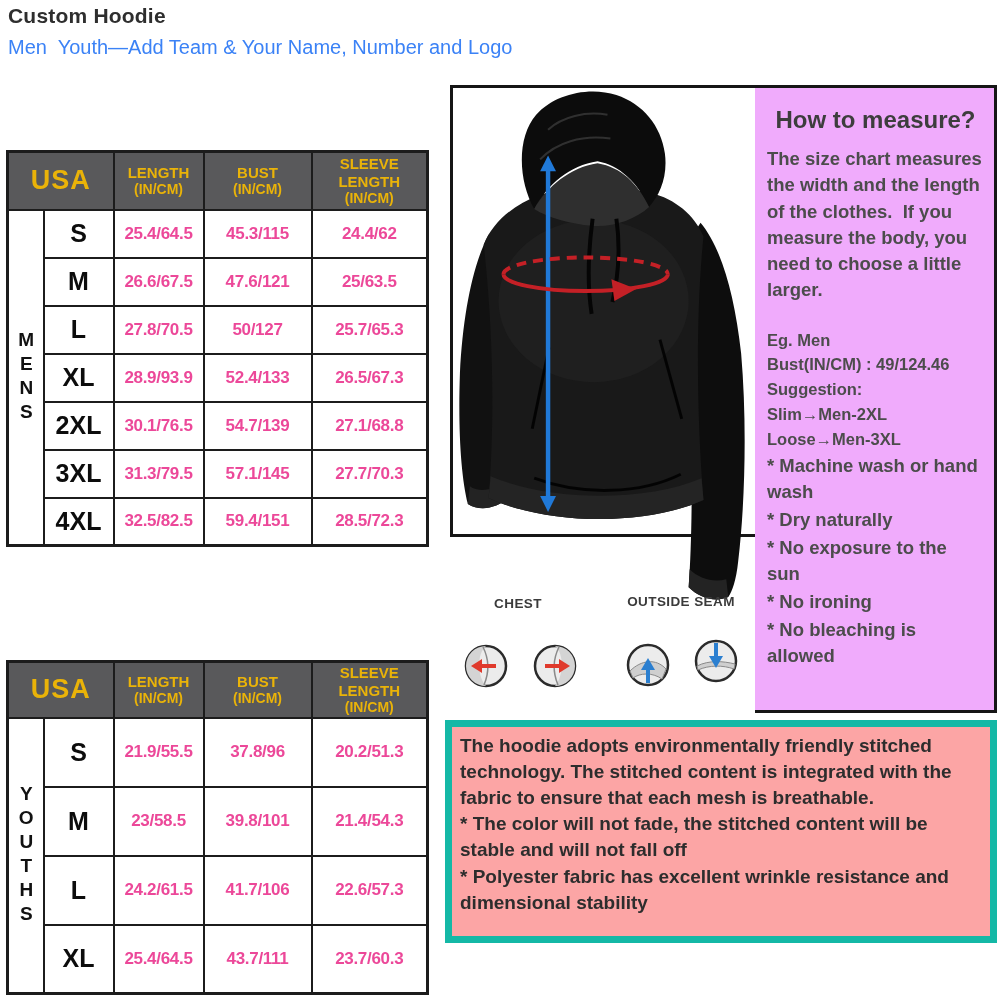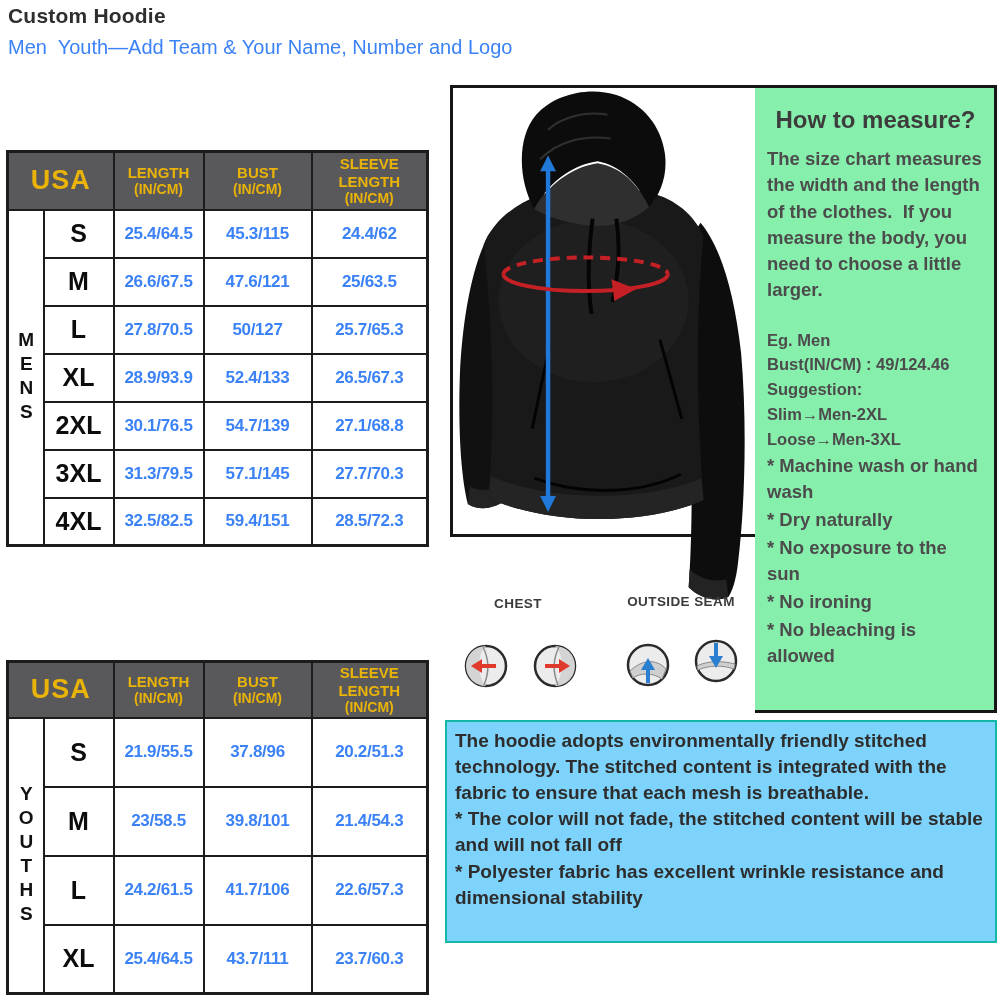--- a/index.html
+++ b/index.html
@@ -14,46 +14,46 @@
   table.size-table{border-collapse:collapse;table-layout:fixed;background:#fff;}
   table.size-table th,table.size-table td{border:2px solid #1c1c1c;text-align:center;vertical-align:middle;padding:0;}
   table.size-table{border:3px solid #1c1c1c;}
   tr.hdr{background:#59595b;color:#eab308;}
   th.usa{font-size:27px;font-weight:bold;letter-spacing:1px;}
   th.col{font-size:15px;font-weight:bold;line-height:1.15;}
   th.col .unit{display:block;font-size:14px;}
   td.side{font-weight:bold;}
   .side-text{writing-mode:vertical-lr;text-orientation:upright;font-size:19px;font-weight:bold;letter-spacing:3px;color:#111;margin:0 auto;}
   td.size{font-size:25px;font-weight:bold;color:#0c0c0c;}
-  td.val{font-size:17px;font-weight:bold;color:#3b82f6;letter-spacing:-.3px;}
+  td.val{font-size:17px;font-weight:bold;color:#ec4899;letter-spacing:-.3px;}
   #mens-table{left:6px;top:150px;}
   #mens-table tr.hdr{height:58px;}
   #mens-table tr.data{height:48px;}
   #youths-table{left:6px;top:660px;}
   #youths-table tr.hdr{height:56px;}
   #youths-table tr.data{height:69px;}
 
   
   .center-panel{left:450px;top:85px;width:305px;height:452px;border:3px solid #161616;border-right:none;box-sizing:border-box;background:#fff;}
   .diag-label{position:absolute;font-size:13.5px;font-weight:bold;color:#3b3b3b;text-align:center;letter-spacing:.4px;}
   .lbl-chest{left:26px;top:508px;width:78px;}
   .lbl-seam{left:168px;top:506px;width:120px;}
   .m-icon{position:absolute;width:46px;height:46px;}
 
   
-  .right-panel{left:755px;top:85px;width:242px;height:628px;border:3px solid #161616;border-left:none;box-sizing:border-box;background:#86efac;padding:10px 10px 0 12px;}
+  .right-panel{left:755px;top:85px;width:242px;height:628px;border:3px solid #161616;border-left:none;box-sizing:border-box;background:#f0abfc;padding:10px 10px 0 12px;}
   .right-panel *{margin:0;}
   .measure-heading{font-size:24px;font-weight:bold;color:#3d3d3d;text-align:center;margin-top:8px;}
   .measure-body{font-size:18.5px;font-weight:600;color:#4c4c4c;line-height:1.42;margin-top:12px;white-space:pre-wrap;}
   .eg-block{margin-top:24px;font-size:16.5px;font-weight:bold;color:#4c4c4c;line-height:1.5;}
   .care-heading{font-size:20px;font-weight:600;color:#3d3d3d;margin-top:26px;}
   .care-item{font-size:18.5px;font-weight:700;color:#4c4c4c;line-height:1.4;margin-top:2px;}
 
   
-  .desc-box{left:445px;top:720px;width:552px;height:223px;border:2px solid #14b8a6;box-sizing:border-box;padding:5px 8px;background:#7dd3fc;}
+  .desc-box{left:445px;top:720px;width:552px;height:223px;border:7px solid #14b8a6;box-sizing:border-box;padding:5px 8px;background:#fca5a5;}
   .desc-box p{margin:1px 0;font-size:19px;font-weight:600;color:#2d2d2d;line-height:1.36;}
 </style>
 </head>
 <body>
 
 <div class="abs page-title">Custom Hoodie</div>
 <div class="abs page-subtitle">Men  Youth—Add Team &amp; Your Name, Number and Logo</div>
 
 <table id="mens-table" class="abs size-table">
   <colgroup>

